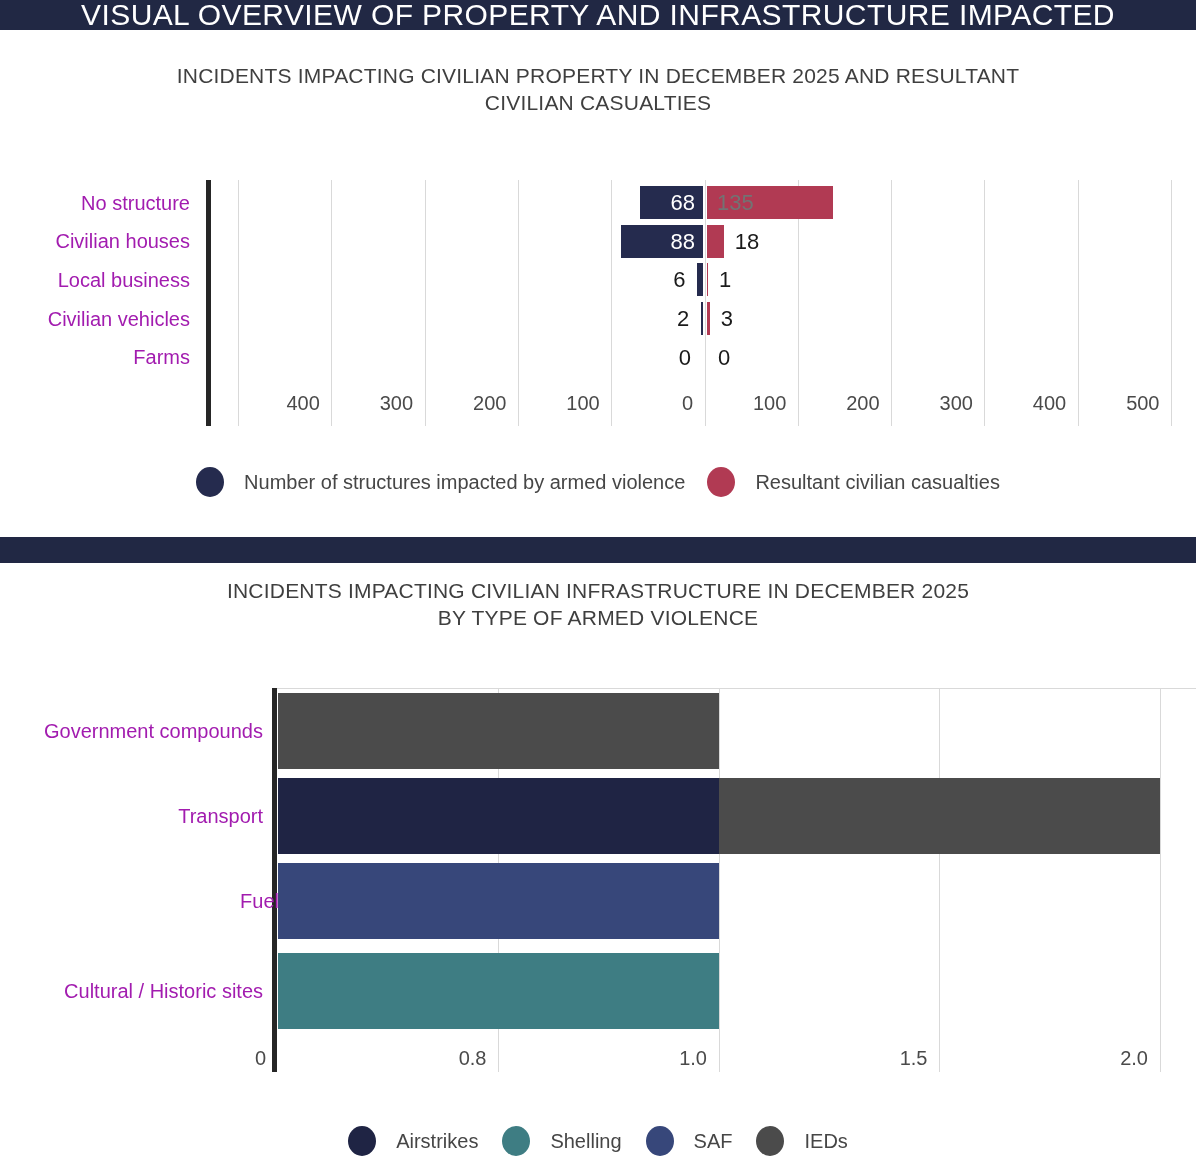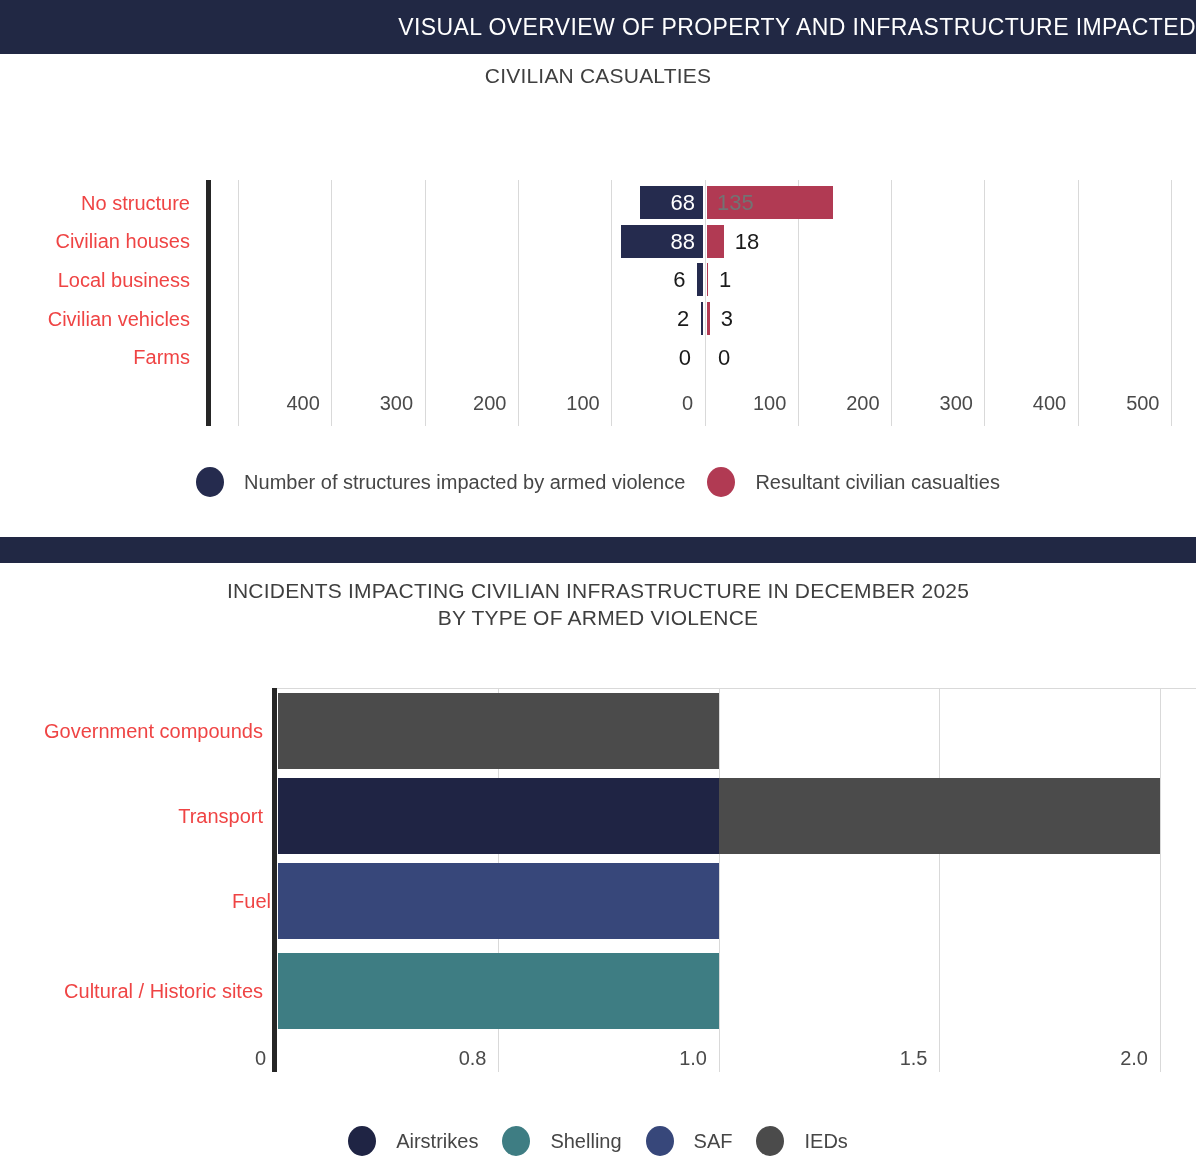--- a/index.html
+++ b/index.html
@@ -3,53 +3,54 @@
 <meta charset="utf-8">
 <style>
   html,body{margin:0;padding:0}
   body{
     width:1196px;height:1165px;position:relative;background:#ffffff;
     font-family:"Liberation Sans", sans-serif;overflow:hidden;
   }
   .band{
     position:absolute;left:0;right:0;display:flex;align-items:center;justify-content:center;
   }
-  #header-band{top:0;height:54px;color:#ffffff;font-size:23px;letter-spacing:.4px;justify-content:flex-end;}
+  #header-band{top:0;height:30px;color:#ffffff;font-size:30px;letter-spacing:.4px;}
   #divider-band{top:537px;height:26px;}
   .chart-title{
     position:absolute;left:0;width:100%;text-align:center;
     font-size:21px;line-height:27px;color:#3f3f3f;letter-spacing:.2px;
   }
   #chart1-title{top:62px}
   #chart2-title{top:577px}
   .plot{position:absolute;left:0;width:1196px;}
   #plot1{top:178px;height:252px;}
   #plot2{top:675px;height:400px;}
   .gridline{position:absolute;width:1px;background:#d9d9d9;}
   .axisline{position:absolute;background:#262626;}
   .hline{position:absolute;background:#d9d9d9;}
-  .cat{position:absolute;text-align:right;font-size:20px;line-height:26px;color:#ef4444;white-space:nowrap;}
+  .cat{position:absolute;text-align:right;font-size:20px;line-height:26px;color:#a21caf;white-space:nowrap;}
   .bar{position:absolute;}
   .val{position:absolute;font-size:22px;white-space:nowrap;}
   .tick{position:absolute;text-align:right;font-size:20px;line-height:26px;color:#4a4a4a;}
   .legend{position:absolute;left:0;width:100%;display:flex;justify-content:center;align-items:flex-start;}
   #legend1{top:467px;height:36px;gap:22px;}
   #legend2{top:1126px;height:36px;gap:24px;}
   .legend-entry{display:flex;align-items:center;gap:20px;}
   .legend-swatch{width:28px;height:30px;border-radius:50%;flex:0 0 auto;}
   .legend-label{font-size:20px;color:#464646;white-space:nowrap;}
 </style>
 </head>
 <body>
 
 <header class="band" id="header-band" style="background: rgb(33, 40, 68);">
   <span>VISUAL OVERVIEW OF PROPERTY AND INFRASTRUCTURE IMPACTED</span>
 </header>
 
 <div class="chart-title" id="chart1-title">
+  <div>INCIDENTS IMPACTING CIVILIAN PROPERTY IN DECEMBER 2025 AND RESULTANT</div>
   <div>CIVILIAN CASUALTIES</div>
 </div>
 
 <div class="plot" id="plot1">
     <div class="gridline" style="left: 238px; top: 2px; height: 246px;"></div>
     <div class="gridline" style="left: 331.3px; top: 2px; height: 246px;"></div>
     <div class="gridline" style="left: 424.6px; top: 2px; height: 246px;"></div>
     <div class="gridline" style="left: 517.9px; top: 2px; height: 246px;"></div>
     <div class="gridline" style="left: 611.2px; top: 2px; height: 246px;"></div>
     <div class="gridline" style="left: 704.5px; top: 2px; height: 246px;"></div>
@@ -122,21 +123,21 @@
     <div class="tick" style="left: 186px; top: 370px; width: 80px;">0</div>
     <div class="tick" style="left: 406.5px; top: 370px; width: 80px;">0.8</div>
     <div class="tick" style="left: 627px; top: 370px; width: 80px;">1.0</div>
     <div class="tick" style="left: 847.5px; top: 370px; width: 80px;">1.5</div>
     <div class="tick" style="left: 1068px; top: 370px; width: 80px;">2.0</div>
     <div class="cat" style="left: 0px; top: 43px; width: 263px;">Government compounds</div>
     <div class="bar" style="left: 278px; top: 18px; width: 441px; height: 76px; background: rgb(75, 75, 75);"></div>
     <div class="cat" style="left: 0px; top: 128px; width: 263px;">Transport</div>
     <div class="bar" style="left: 278px; top: 103px; width: 441px; height: 76px; background: rgb(31, 36, 68);"></div>
     <div class="bar" style="left: 719px; top: 103px; width: 441px; height: 76px; background: rgb(75, 75, 75);"></div>
-    <div class="cat" style="left: 8px; top: 213px; width: 263px;">Fuel</div>
+    <div class="cat" style="left: 16px; top: 213px; width: 263px;">Fuel</div>
     <div class="bar" style="left: 278px; top: 188px; width: 441px; height: 76px; background: rgb(55, 71, 122);"></div>
     <div class="cat" style="left: 0px; top: 303px; width: 263px;">Cultural / Historic sites</div>
     <div class="bar" style="left: 278px; top: 278px; width: 441px; height: 76px; background: rgb(62, 125, 131);"></div>
   </div>
 
 <div class="legend" id="legend2">
     <div class="legend-entry">
       <span class="legend-swatch" style="background: rgb(31, 36, 68);"></span>
       <span class="legend-label">Airstrikes</span>
     </div>

